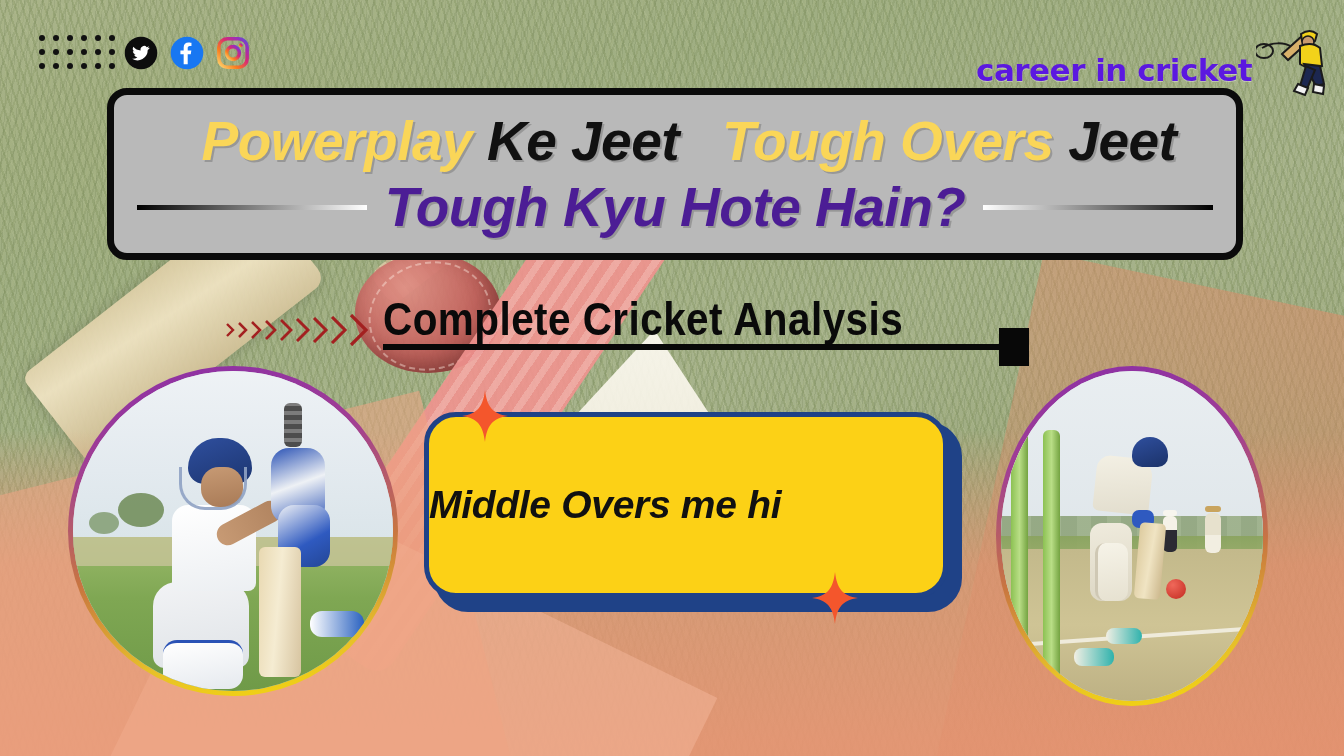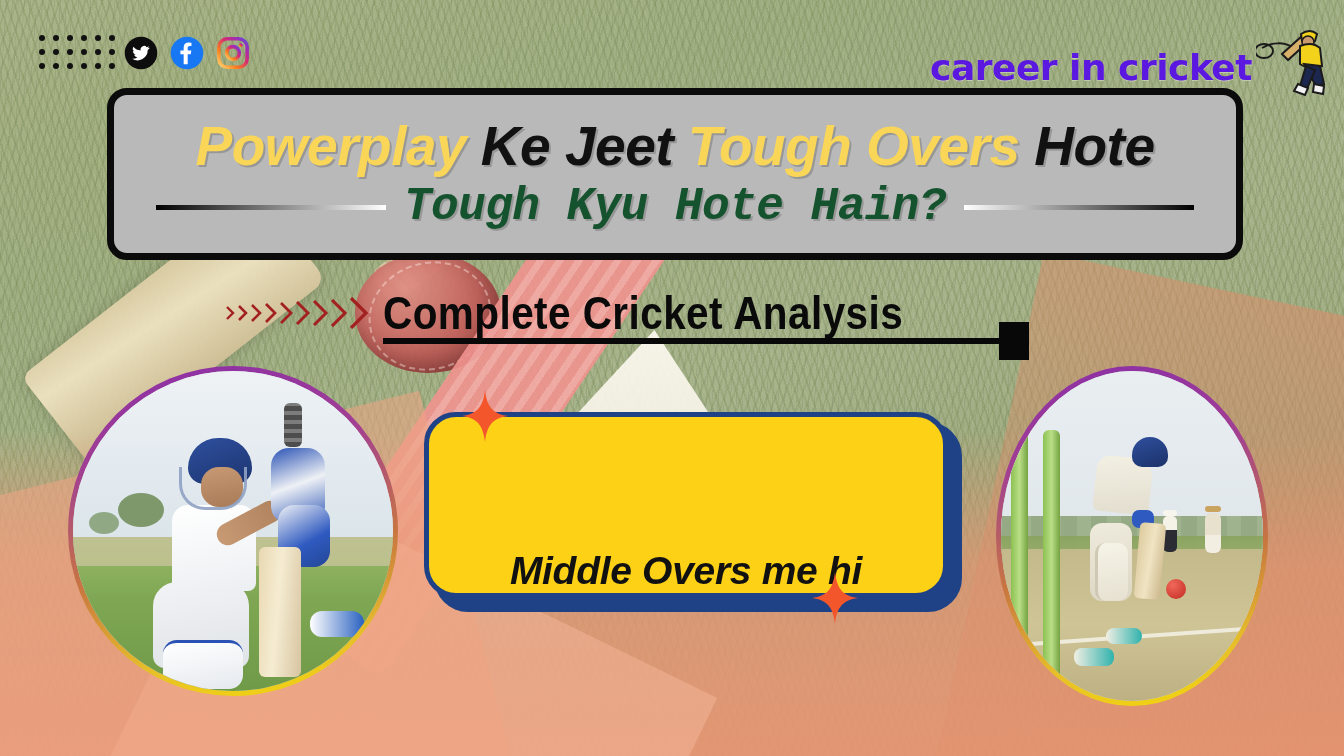--- a/index.html
+++ b/index.html
@@ -64,44 +64,44 @@
 
   
   .dotgrid{position:absolute;left:36px;top:32px;display:grid;
     grid-template-columns:repeat(6,12px);grid-template-rows:repeat(3,12px);gap:2px;}
   .dotgrid i{width:6px;height:6px;border-radius:50%;background:#111;display:block;margin:3px;}
 
   .socials{position:absolute;left:124px;top:36px;display:flex;gap:12px;align-items:center;}
   .soc{width:34px;height:34px;display:block;}
 
   .logo{position:absolute;right:14px;top:22px;display:flex;align-items:flex-end;gap:4px;}
-  .logo-text{font-size:36px;font-weight:700;color:#5b18e0;letter-spacing:-.5px;
+  .logo-text{font-size:31px;font-weight:700;color:#5b18e0;letter-spacing:-.5px;
     font-family:"DejaVu Sans",sans-serif;line-height:1;padding-bottom:12px;
     text-shadow:0 1px 0 rgba(255,255,255,.35);}
   .logo-ico{width:74px;height:80px;display:block;margin-bottom:-4px;}
 
   
   .headbox{position:absolute;left:107px;top:88px;width:1136px;height:172px;
     background:#b9b9b9;border:7px solid #0b0b0b;border-radius:20px;
     box-sizing:border-box;display:flex;flex-direction:column;
     justify-content:center;align-items:center;}
   .hl1{font-size:55px;font-weight:700;font-style:italic;color:#111;
     font-family:"Liberation Sans",sans-serif;letter-spacing:-.5px;white-space:nowrap;
     line-height:1.02;text-shadow:2px 2px 0 rgba(0,0,0,.18);}
-  .hl1 .hi{color:#fad658;}
+  .hl1 .hi{color:#fad658;margin-left:28px;}
   .hl2row{display:flex;align-items:center;gap:18px;width:100%;justify-content:center;margin-top:10px;}
-  .hl2{font-size:46px;font-weight:700;font-style:italic;color:#14532d;white-space:nowrap;
-    font-family:Liberation Mono, monospace;letter-spacing:-.5px;line-height:1.02;
+  .hl2{font-size:55px;font-weight:700;font-style:italic;color:#4c1d95;white-space:nowrap;
+    font-family:Liberation Sans, sans-serif;letter-spacing:-.5px;line-height:1.02;
     text-shadow:2px 2px 0 rgba(0,0,0,.18);}
   .rule-l{width:230px;height:5px;background:linear-gradient(90deg,#000,#ffffff);}
   .rule-r{width:230px;height:5px;background:linear-gradient(90deg,#ffffff,#000);}
 
   
   .subwrap{position:absolute;left:225px;top:280px;width:810px;height:66px;
-    display:flex;align-items:center;}
+    display:flex;align-items:flex-end;}
   .chevrons{display:flex;align-items:center;gap:1px;margin-right:14px;}
   .chev{display:block;}
   .subtitle-block{position:relative;}
   .subtitle{font-size:46px;font-weight:700;color:#0a0a0a;white-space:nowrap;
     font-family:"Liberation Sans Narrow","Liberation Sans",sans-serif;
     transform:scaleX(.88);transform-origin:left center;letter-spacing:.5px;}
   .sub-underline{position:absolute;left:0;top:52px;width:626px;height:6px;background:#080808;}
   .sub-square{position:absolute;left:616px;top:36px;width:30px;height:38px;background:#080808;}
 
   
@@ -183,21 +183,21 @@
   .shoe-r2{position:absolute;left:28%;top:84%;width:40px;height:18px;border-radius:8px;
     background:linear-gradient(90deg,#f2efe4,#2fb2ac);}
   .crease-r{position:absolute;left:0;top:80%;width:100%;height:4px;background:#f3efe3;opacity:.9;
     transform:rotate(-4deg);}
 
   
   .callout-shadow{position:absolute;left:434px;top:422px;width:528px;height:190px;
     background:#1f4287;border-radius:34px;}
   .callout{position:absolute;left:424px;top:412px;width:524px;height:186px;
     background:#fcd116;border-radius:32px;border:5px solid #1f4287;box-sizing:border-box;
-    display:flex;flex-direction:row;justify-content:center;align-items:flex-end;gap:4px;}
+    display:flex;flex-direction:column;justify-content:center;align-items:flex-start;gap:4px;}
   .co-line{font-size:39px;font-weight:700;font-style:italic;color:#111;white-space:nowrap;
     font-family:"Liberation Sans",sans-serif;letter-spacing:-.3px;}
   .spark{position:absolute;width:46px;height:52px;}
   .spark-tl{left:462px;top:390px;}
   .spark-br{left:812px;top:572px;}
 </style>
 </head>
 <body>
 
 <div class="canvas">
@@ -273,21 +273,21 @@
       <circle cx="52" cy="20" r="6" fill="#c89a6e" stroke="#1b1b1b" stroke-width="1.6"></circle>
       <path d="M44 24 q12 -5 20 2 l2 18 q-12 5 -22 -2 z" fill="#f2d21a" stroke="#1b1b1b" stroke-width="2"></path>
       <path d="M48 42 l16 2 l4 18 l-8 2 z" fill="#1c2750" stroke="#1b1b1b" stroke-width="2"></path>
       <path d="M50 44 l-6 20 l7 3 l8 -19 z" fill="#1c2750" stroke="#1b1b1b" stroke-width="2"></path>
       <path d="M42 62 l10 4 l-3 7 l-11 -4 z" fill="#f2f2f2" stroke="#1b1b1b" stroke-width="2"></path>
       <path d="M58 62 l10 2 l-1 8 l-10 -2 z" fill="#f2f2f2" stroke="#1b1b1b" stroke-width="2"></path>
     </svg>
   </div>
 
   <div class="headbox">
-    <div class="hl1"><span class="hi">Powerplay</span><span> Ke Jeet </span><span class="hi">Tough Overs</span><span> Hote</span></div>
+    <div class="hl1"><span class="hi">Powerplay</span><span> Ke Jeet </span><span class="hi">Tough Overs</span><span> Jeet</span></div>
     <div class="hl2row">
       <div class="rule-l"></div>
       <div class="hl2">Tough Kyu Hote Hain?</div>
       <div class="rule-r"></div>
     </div>
   </div>
 
   <div class="subwrap">
     <div class="chevrons">
       <svg class="chev" width="11" height="14" viewBox="0 0 11 14">

